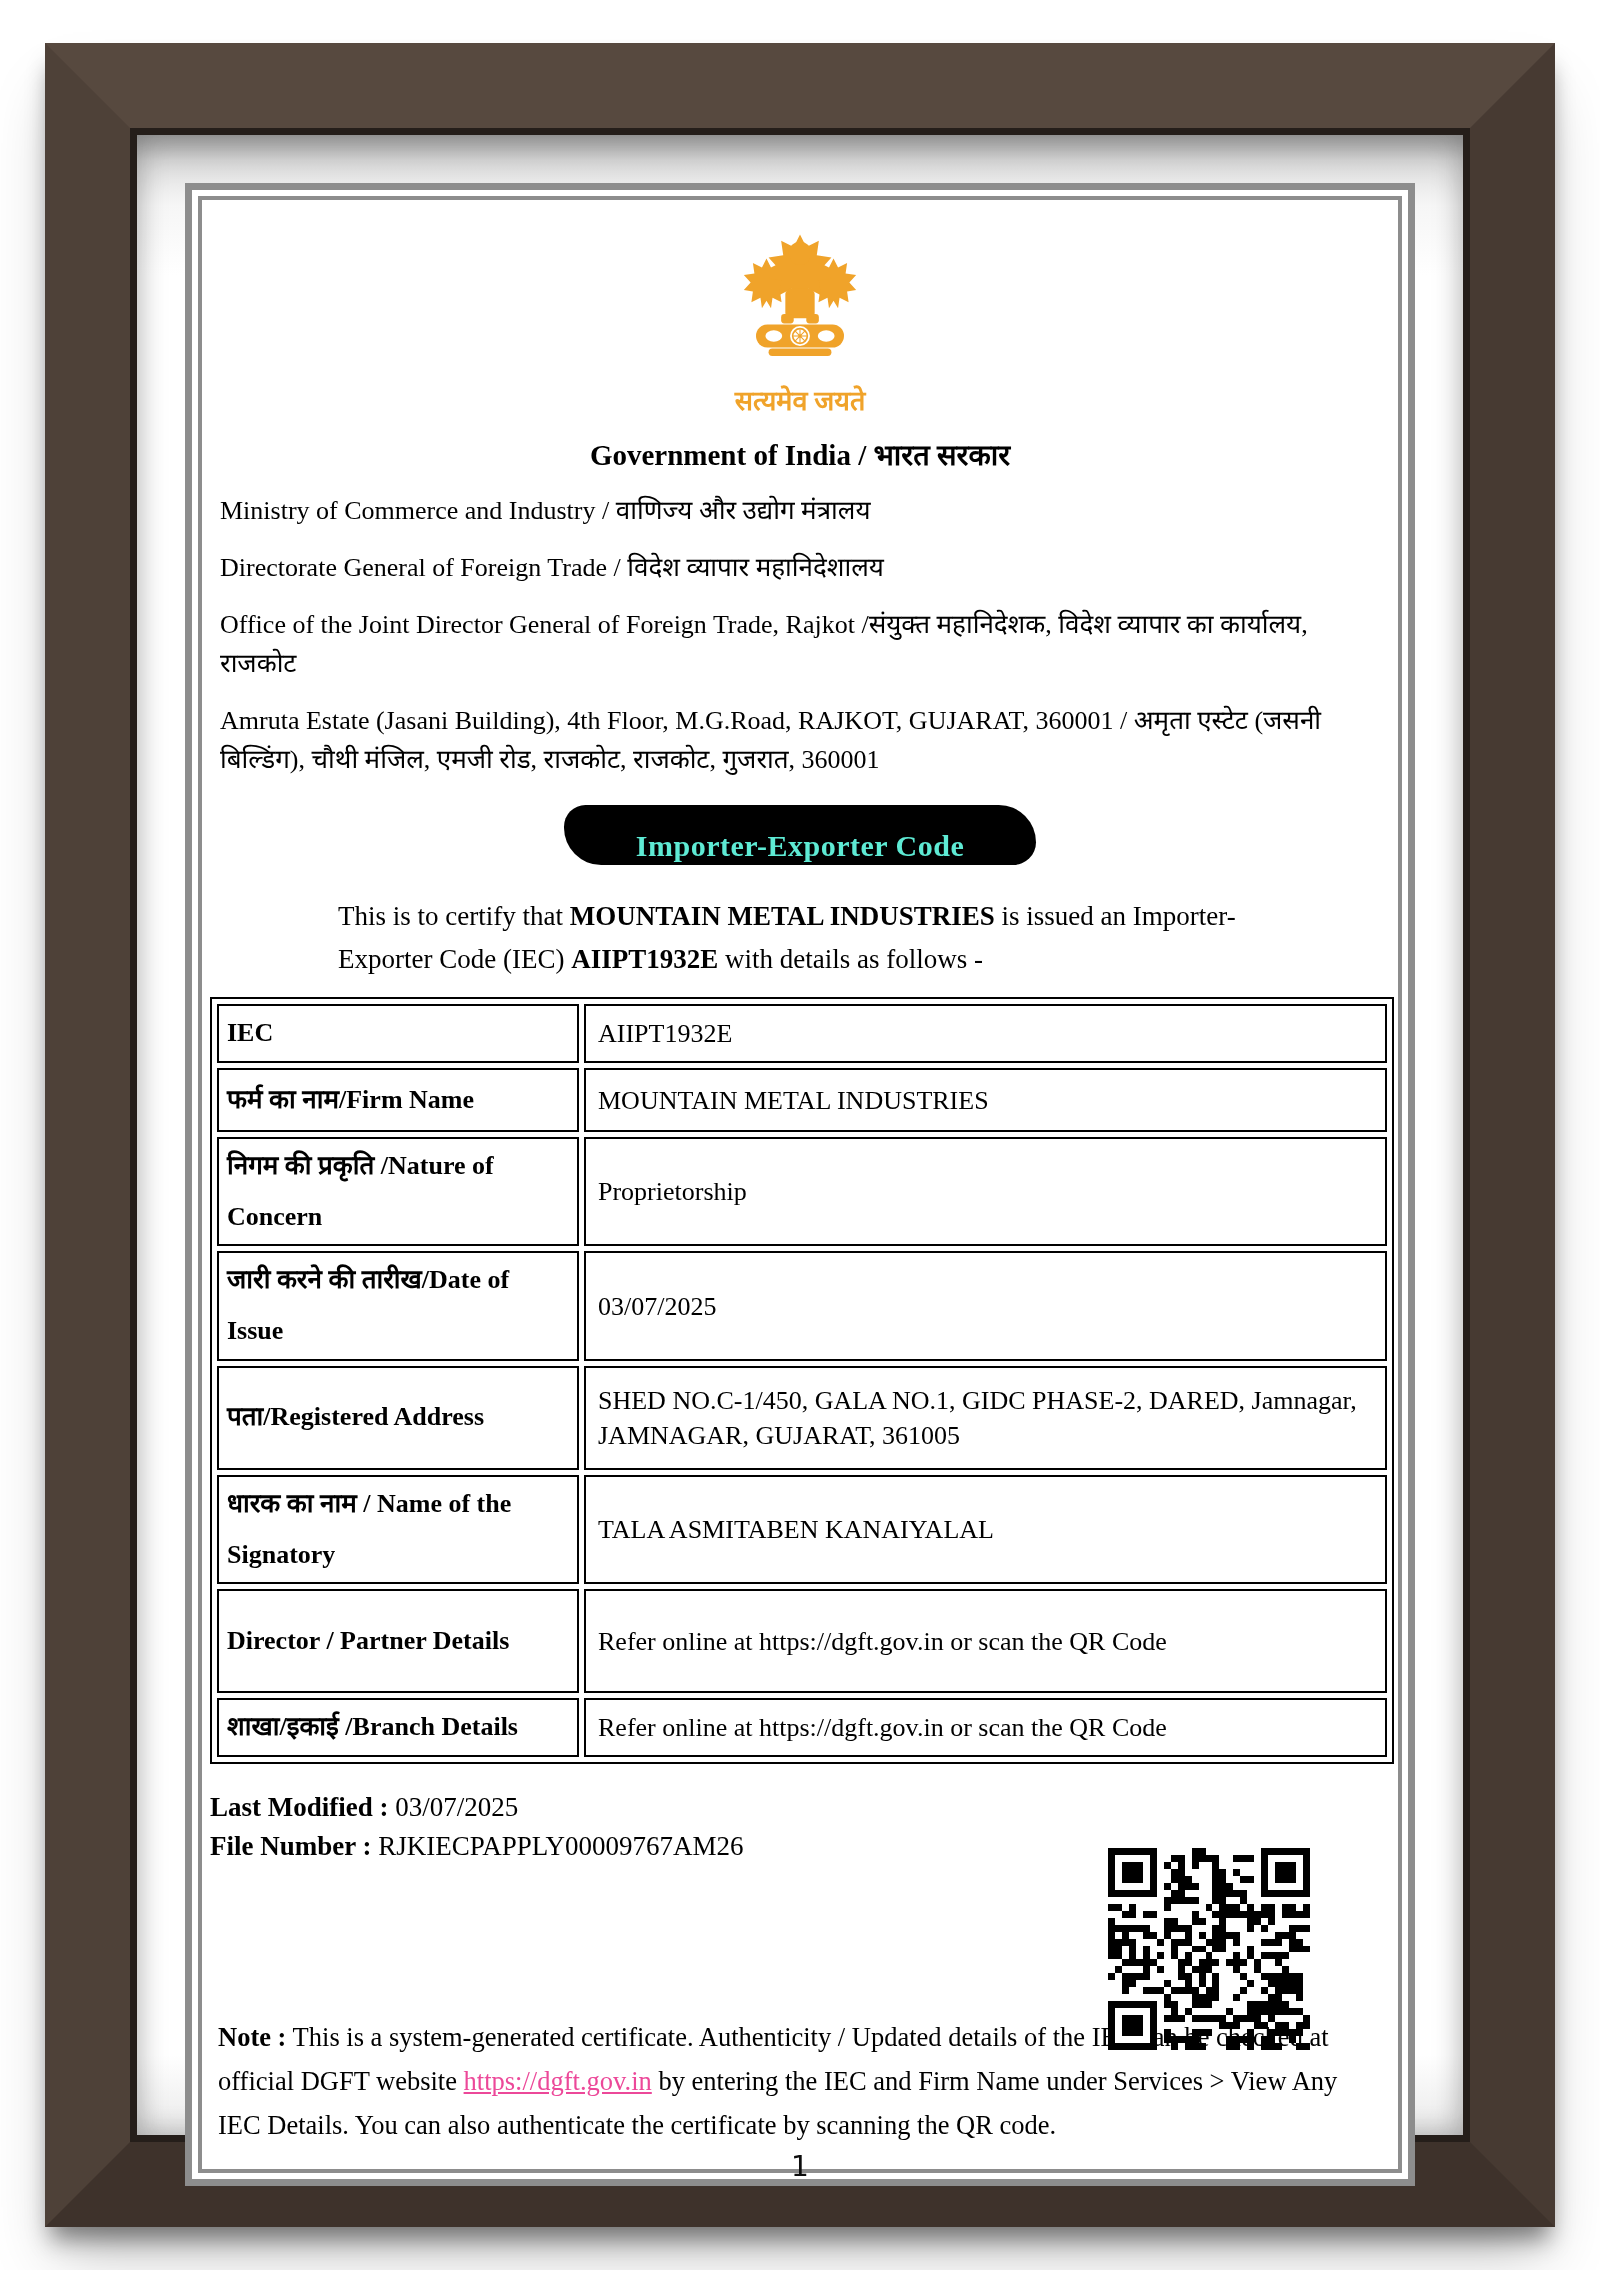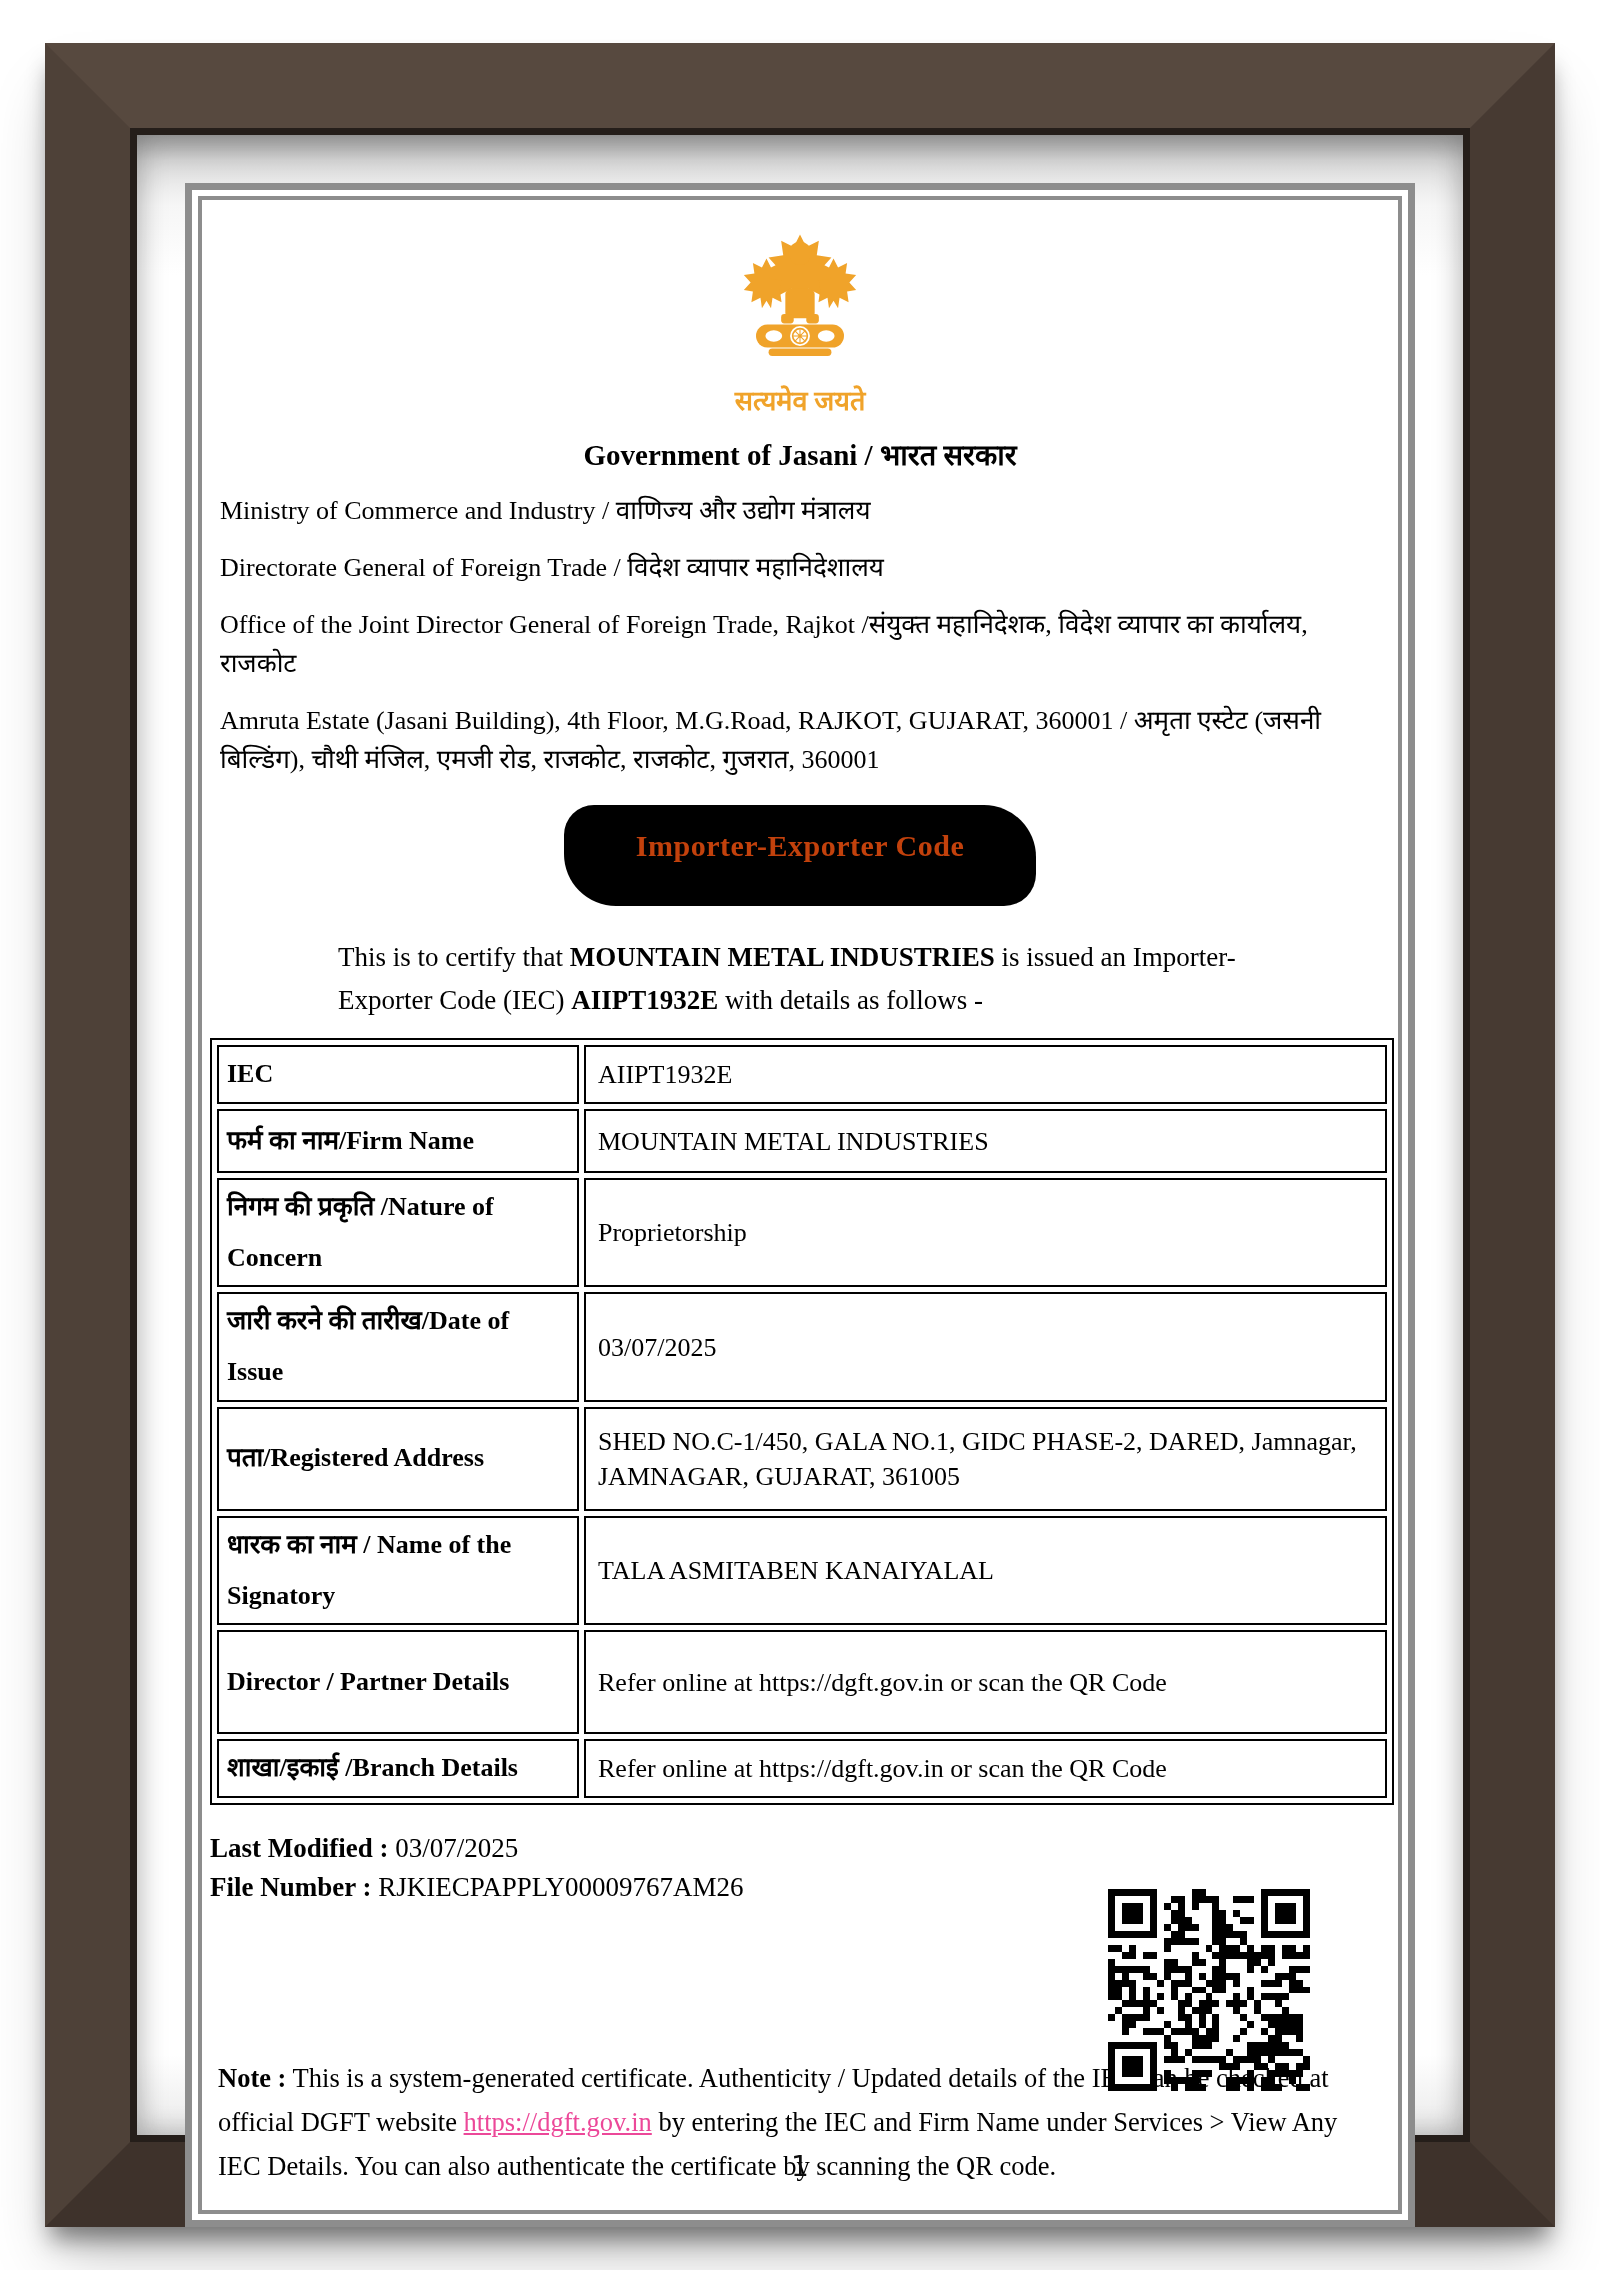--- a/index.html
+++ b/index.html
@@ -15,21 +15,21 @@
                   inset 16px 0 22px rgba(0,0,0,.05), inset -16px 0 22px rgba(0,0,0,.05);}
   
   .page{position:absolute;left:48px;right:48px;top:48px;border:7px solid #8d8d8d;background:#fff;padding:6px;}
   .page-inner{border:4px solid #8d8d8d;padding:12px 8px 22px;position:relative;background:#fff;}
   
   .emblem-wrap{text-align:center;margin-top:14px;}
   .motto{color:#F0A32A;font-weight:bold;font-size:27px;margin-top:19px;}
   .gov-line{text-align:center;font-weight:bold;font-size:29px;margin-top:16px;}
   .hdr-line{text-align:left;font-size:26px;margin-top:18px;line-height:1.5;padding:0 10px;}
   
-  .banner{margin:26px auto 0;width:472px;height:101px;background:#000;color:#c2410c;
+  .banner{margin:26px auto 0;width:472px;height:60px;background:#000;color:#5eead4;
           font-weight:bold;font-size:30px;line-height:82px;text-align:center;
           border-radius:30px 52px 32px 52px;letter-spacing:.5px;}
   
   .intro{margin:30px 130px 8px 128px;font-size:27px;line-height:1.6;}
   .b{font-weight:bold;}
   
   .cert-table{margin:16px auto 0;width:1184px;border:2px solid #000;border-spacing:5px;border-collapse:separate;font-size:26px;}
   .cert-table td{border:2px solid #000;}
   .cert-table td.lbl{width:342px;font-weight:bold;padding:2px 8px;line-height:1.95;}
   .cert-table td.val{padding:2px 12px;line-height:1.35;}
@@ -90,21 +90,21 @@
                     <line x1="65.4" y1="100.4" x2="74.6" y2="109.6"></line>
                     <line x1="65.4" y1="109.6" x2="74.6" y2="100.4"></line>
                   </g>
                   <circle cx="70" cy="105" r="1.6" fill="#F0A32A"></circle>
                 </g>
               </svg>
             </span>
             <div class="motto">सत्यमेव जयते</div>
           </div>
 
-          <div class="gov-line">Government of Jasani / भारत सरकार</div>
+          <div class="gov-line">Government of India / भारत सरकार</div>
           <div class="hdr-line">Ministry of Commerce and Industry / वाणिज्य और उद्योग मंत्रालय</div>
           <div class="hdr-line">Directorate General of Foreign Trade / विदेश व्यापार महानिदेशालय</div>
           <div class="hdr-line">Office of the Joint Director General of Foreign Trade, Rajkot /संयुक्त महानिदेशक, विदेश व्यापार का कार्यालय, राजकोट</div>
           <div class="hdr-line">Amruta Estate (Jasani Building), 4th Floor, M.G.Road, RAJKOT, GUJARAT, 360001  / अमृता एस्टेट (जसनी बिल्डिंग), चौथी मंजिल, एमजी रोड, राजकोट, राजकोट, गुजरात, 360001</div>
 
           <div class="banner">Importer-Exporter Code</div>
 
           <div class="intro">
             <span>This is to certify that </span><span class="b">MOUNTAIN METAL INDUSTRIES</span><span> is issued an Importer-Exporter Code (IEC) </span><span class="b">AIIPT1932E</span><span> with details as follows -</span>
           </div>

